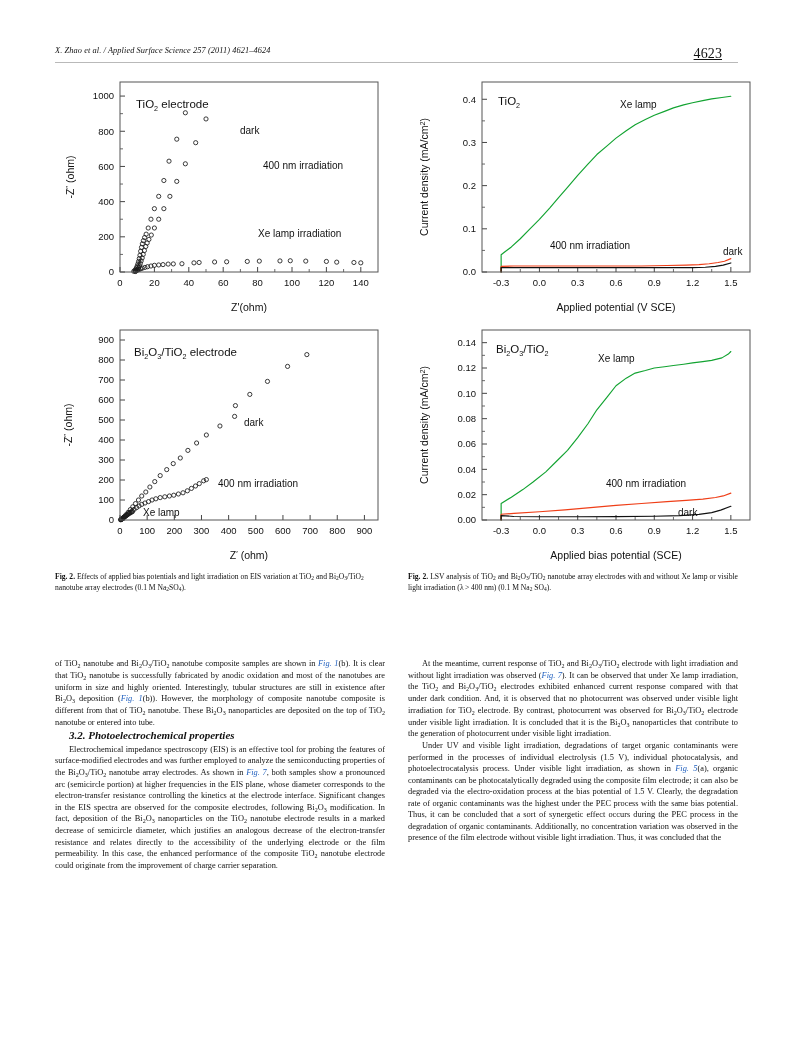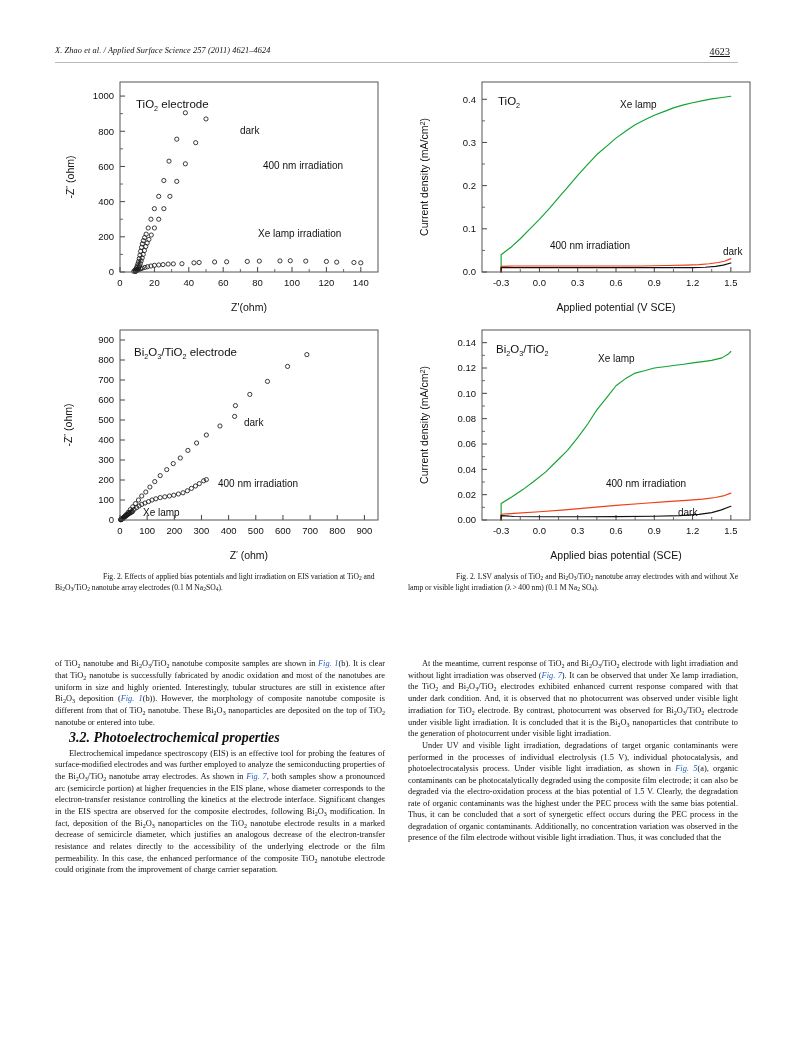--- a/index.html
+++ b/index.html
@@ -12,21 +12,21 @@
   }
   .page{position:relative;width:793px;height:1058px;background:#fff;}
 
   
   .runhead{
     position:absolute;left:55px;top:46px;width:683px;
     display:flex;justify-content:flex-start;align-items:baseline;
     font-size:8.3px;font-style:italic;letter-spacing:.1px;
   }
   .runhead .rh-center{flex:0 0 auto;}
-  .runhead .rh-page{position:absolute;right:8px;top:0;font-style:normal;font-size:10px;text-decoration:underline;}
+  .runhead .rh-page{position:absolute;right:16px;top:0;font-style:normal;font-size:14px;text-decoration:underline;}
   .rule{position:absolute;left:55px;top:62px;width:683px;height:1px;background:#b9b9b9;}
 
   
   .figrow{position:absolute;left:0;top:70px;width:793px;height:530px;}
   .fig{position:absolute;}
   .fig-tl{left:58px;top:2px;}
   .fig-bl{left:58px;top:250px;}
   .fig-tr{left:410px;top:2px;}
   .fig-br{left:410px;top:250px;}
 
@@ -39,32 +39,32 @@
   .anno-big{font-family:"Liberation Sans",sans-serif;font-size:11.5px;fill:#111;}
   .sub{font-size:7.2px;}
   .sup{font-size:7.2px;}
   .marker{fill:none;stroke:#1a1a1a;stroke-width:.85;}
 
   
   .caption{
     position:absolute;font-size:7.6px;line-height:1.42;
     font-family:"Liberation Serif",serif;text-align:left;
   }
-  .caption b{font-weight:normal;margin-left:48px;}
+  .caption b{font-weight:bold;}
   .cap-left{left:55px;top:572px;width:320px;}
   .cap-right{left:408px;top:572px;width:330px;text-align:justify;}
 
   
   .col{position:absolute;width:330px;font-size:8.35px;line-height:1.385;text-align:justify;}
   .col-left{left:55px;top:658px;}
   .col-right{left:408px;top:658px;}
   .col p{margin:0 0 0 0;text-indent:14px;}
   .col p.noind{text-indent:0;}
   .sechead{
-    font-style:italic;font-weight:bold;font-size:14px;
+    font-style:italic;font-weight:bold;font-size:11px;
     margin:16px 0 10px 0;text-indent:0;
   }
   .lnk{color:#1f5fbf;font-style:italic;}
   sub{font-size:.72em;vertical-align:-.25em;}
 </style>
 </head>
 <body>
 
 <div class="page">
 

